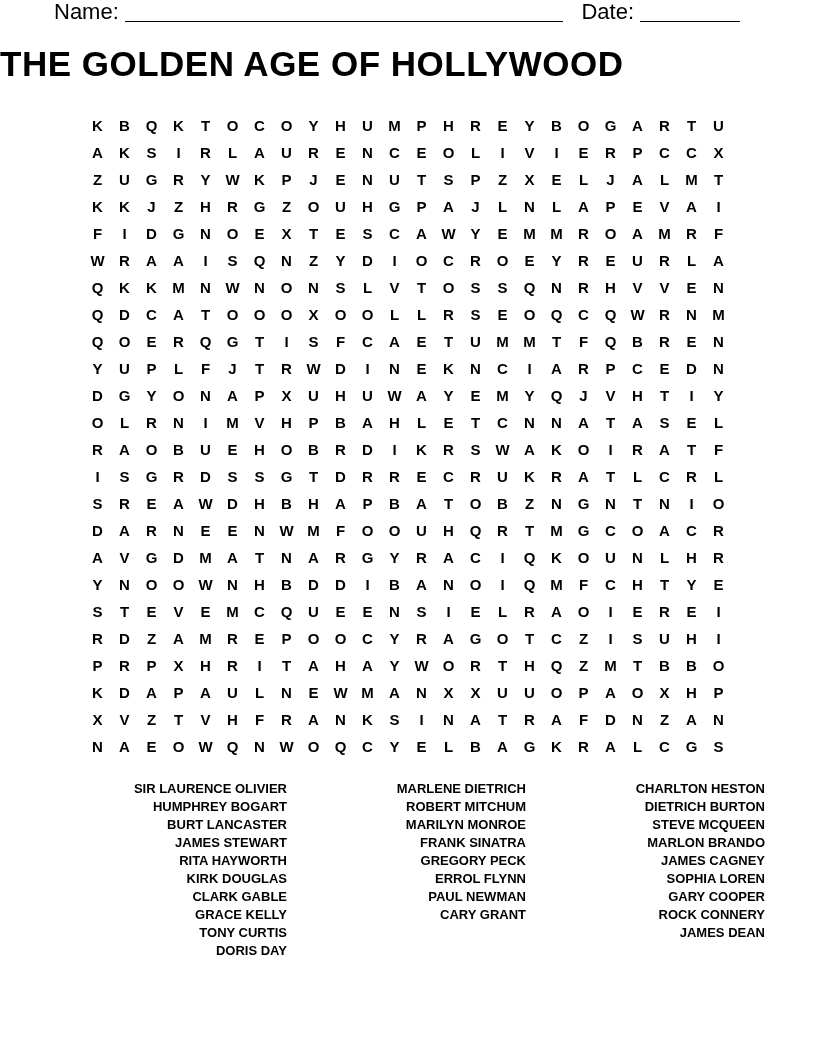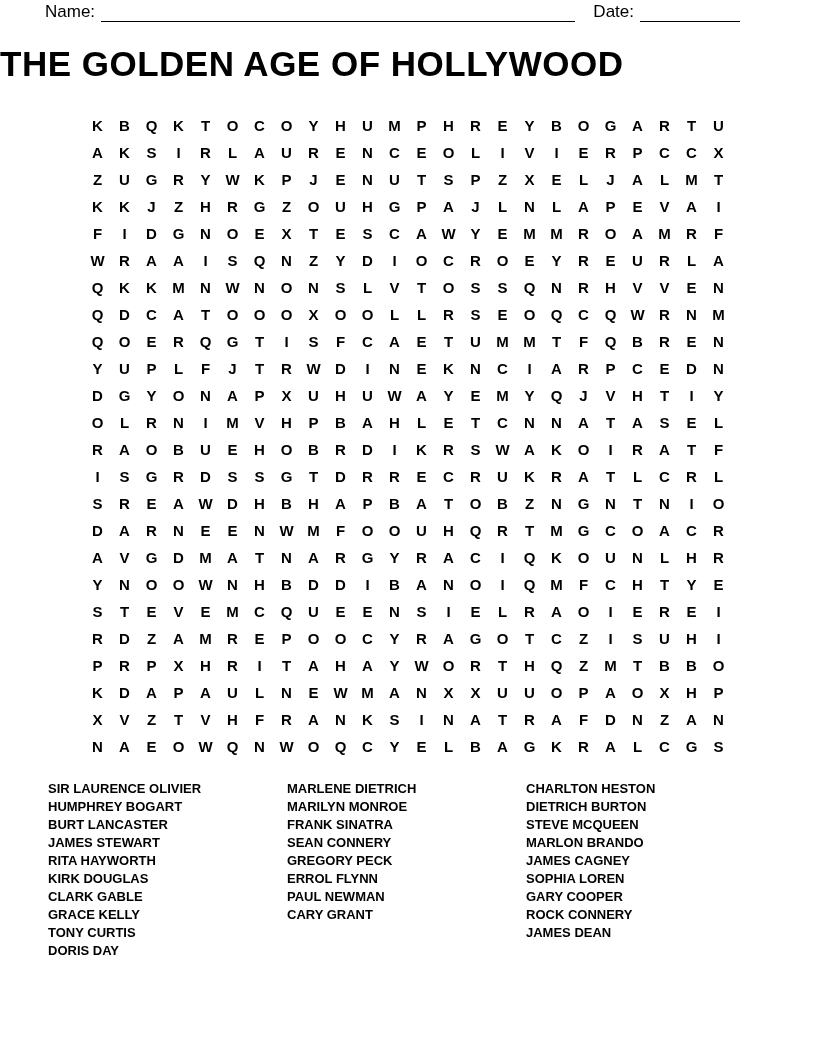--- a/index.html
+++ b/index.html
@@ -11,25 +11,25 @@
     margin: 0 auto;
     background: #ffffff;
     color: #000000;
     font-family: "Liberation Sans", sans-serif;
     overflow: hidden;
   }
   
   .header-row {
     position: absolute;
     top: 2px;
-    left: 45px;
+    left: 54px;
     right: 76px;
     display: flex;
     align-items: flex-end;
-    font-size: 17px;
+    font-size: 22px;
     line-height: 20px;
   }
   .hdr-label { white-space: nowrap; }
   .blank-line {
     border-bottom: 1.5px solid #000000;
     height: 18px;
     margin-left: 6px;
   }
   .name-line { flex: 1 1 auto; margin-right: 18px; }
   .date-line { width: 100px; }
@@ -61,21 +61,21 @@
     line-height: 27px;
   }
   
   .word-list {
     position: absolute;
     top: 780px;
     left: 48px;
     right: 40px;
     display: flex;
   }
-  .word-col { width: 239px; flex: 0 0 auto; }
+  .word-col { width: 239px; flex: 0 0 auto; text-align: right; }
   .word-item {
     font-size: 13px;
     font-weight: bold;
     line-height: 18px;
     white-space: nowrap;
   }
 </style>
 </head>
 <body>
 
@@ -677,23 +677,23 @@
         <div class="word-item">JAMES STEWART</div>
         <div class="word-item">RITA HAYWORTH</div>
         <div class="word-item">KIRK DOUGLAS</div>
         <div class="word-item">CLARK GABLE</div>
         <div class="word-item">GRACE KELLY</div>
         <div class="word-item">TONY CURTIS</div>
         <div class="word-item">DORIS DAY</div>
       </div>
       <div class="word-col">
         <div class="word-item">MARLENE DIETRICH</div>
+        <div class="word-item">ROBERT MITCHUM</div>
         <div class="word-item">MARILYN MONROE</div>
         <div class="word-item">FRANK SINATRA</div>
-        <div class="word-item">SEAN CONNERY</div>
         <div class="word-item">GREGORY PECK</div>
         <div class="word-item">ERROL FLYNN</div>
         <div class="word-item">PAUL NEWMAN</div>
         <div class="word-item">CARY GRANT</div>
       </div>
       <div class="word-col">
         <div class="word-item">CHARLTON HESTON</div>
         <div class="word-item">DIETRICH BURTON</div>
         <div class="word-item">STEVE MCQUEEN</div>
         <div class="word-item">MARLON BRANDO</div>

